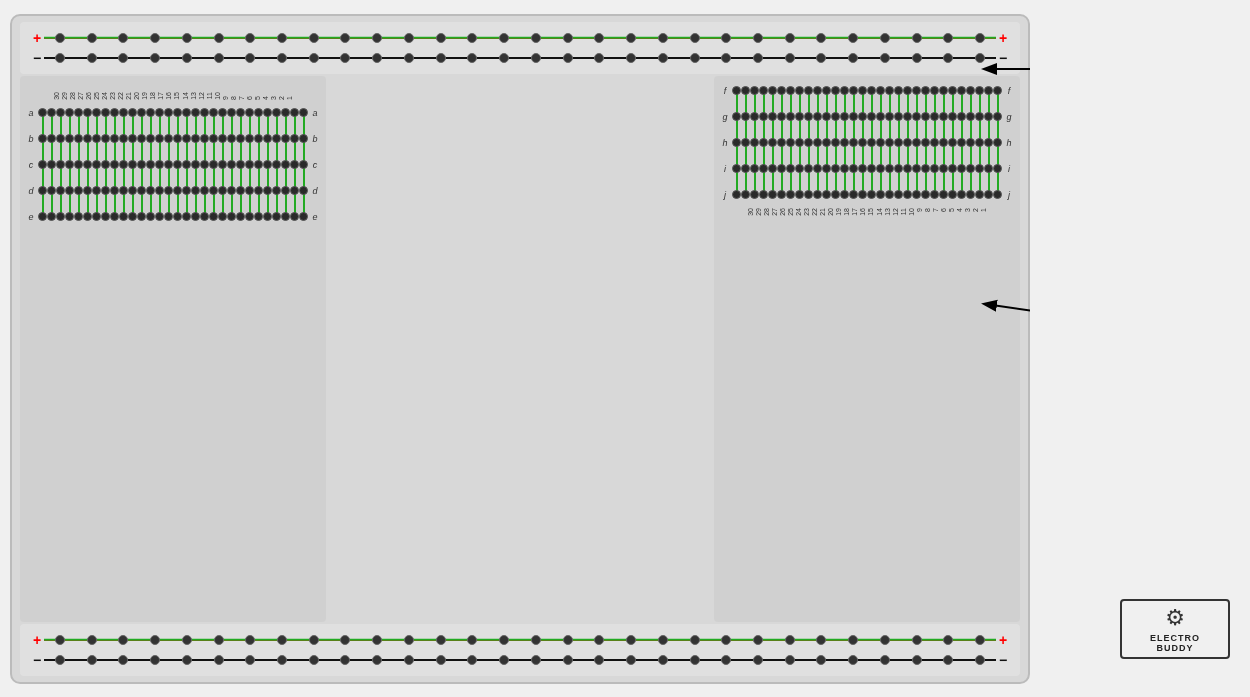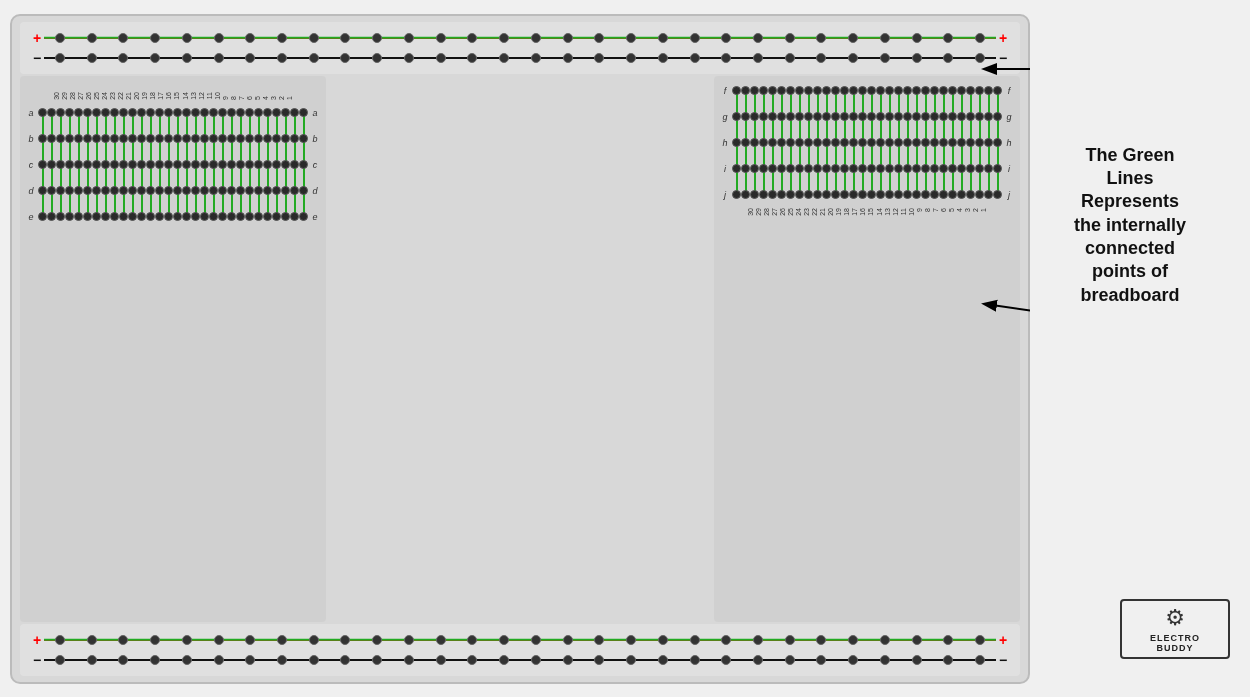--- a/index.html
+++ b/index.html
@@ -1995,29 +1995,20 @@
       <defs>
         <marker id="arrowhead" markerWidth="8" markerHeight="8" refX="6" refY="3" orient="auto">
           <path d="M0,0 L0,6 L8,3 z" fill="black"></path>
         </marker>
       </defs>
     </svg>
   </div>
 
   <div class="annotation-area">
 
-    <div class="annotation-text">
-      <span>The Green</span><br>
-      <span>Lines</span><br>
-      <span>Represents</span><br>
-      <span>the internally</span><br>
-      <span>connected</span><br>
-      <span>points of</span><br>
-      <span>breadboard</span>
-    </div>
 
     <div class="logo-area">
       <div class="logo-box">
         <div style="font-size:22px;color:#333;">⚙</div>
         <div class="logo-text">ELECTRO BUDDY</div>
       </div>
     </div>
   </div>
 </div>
 

